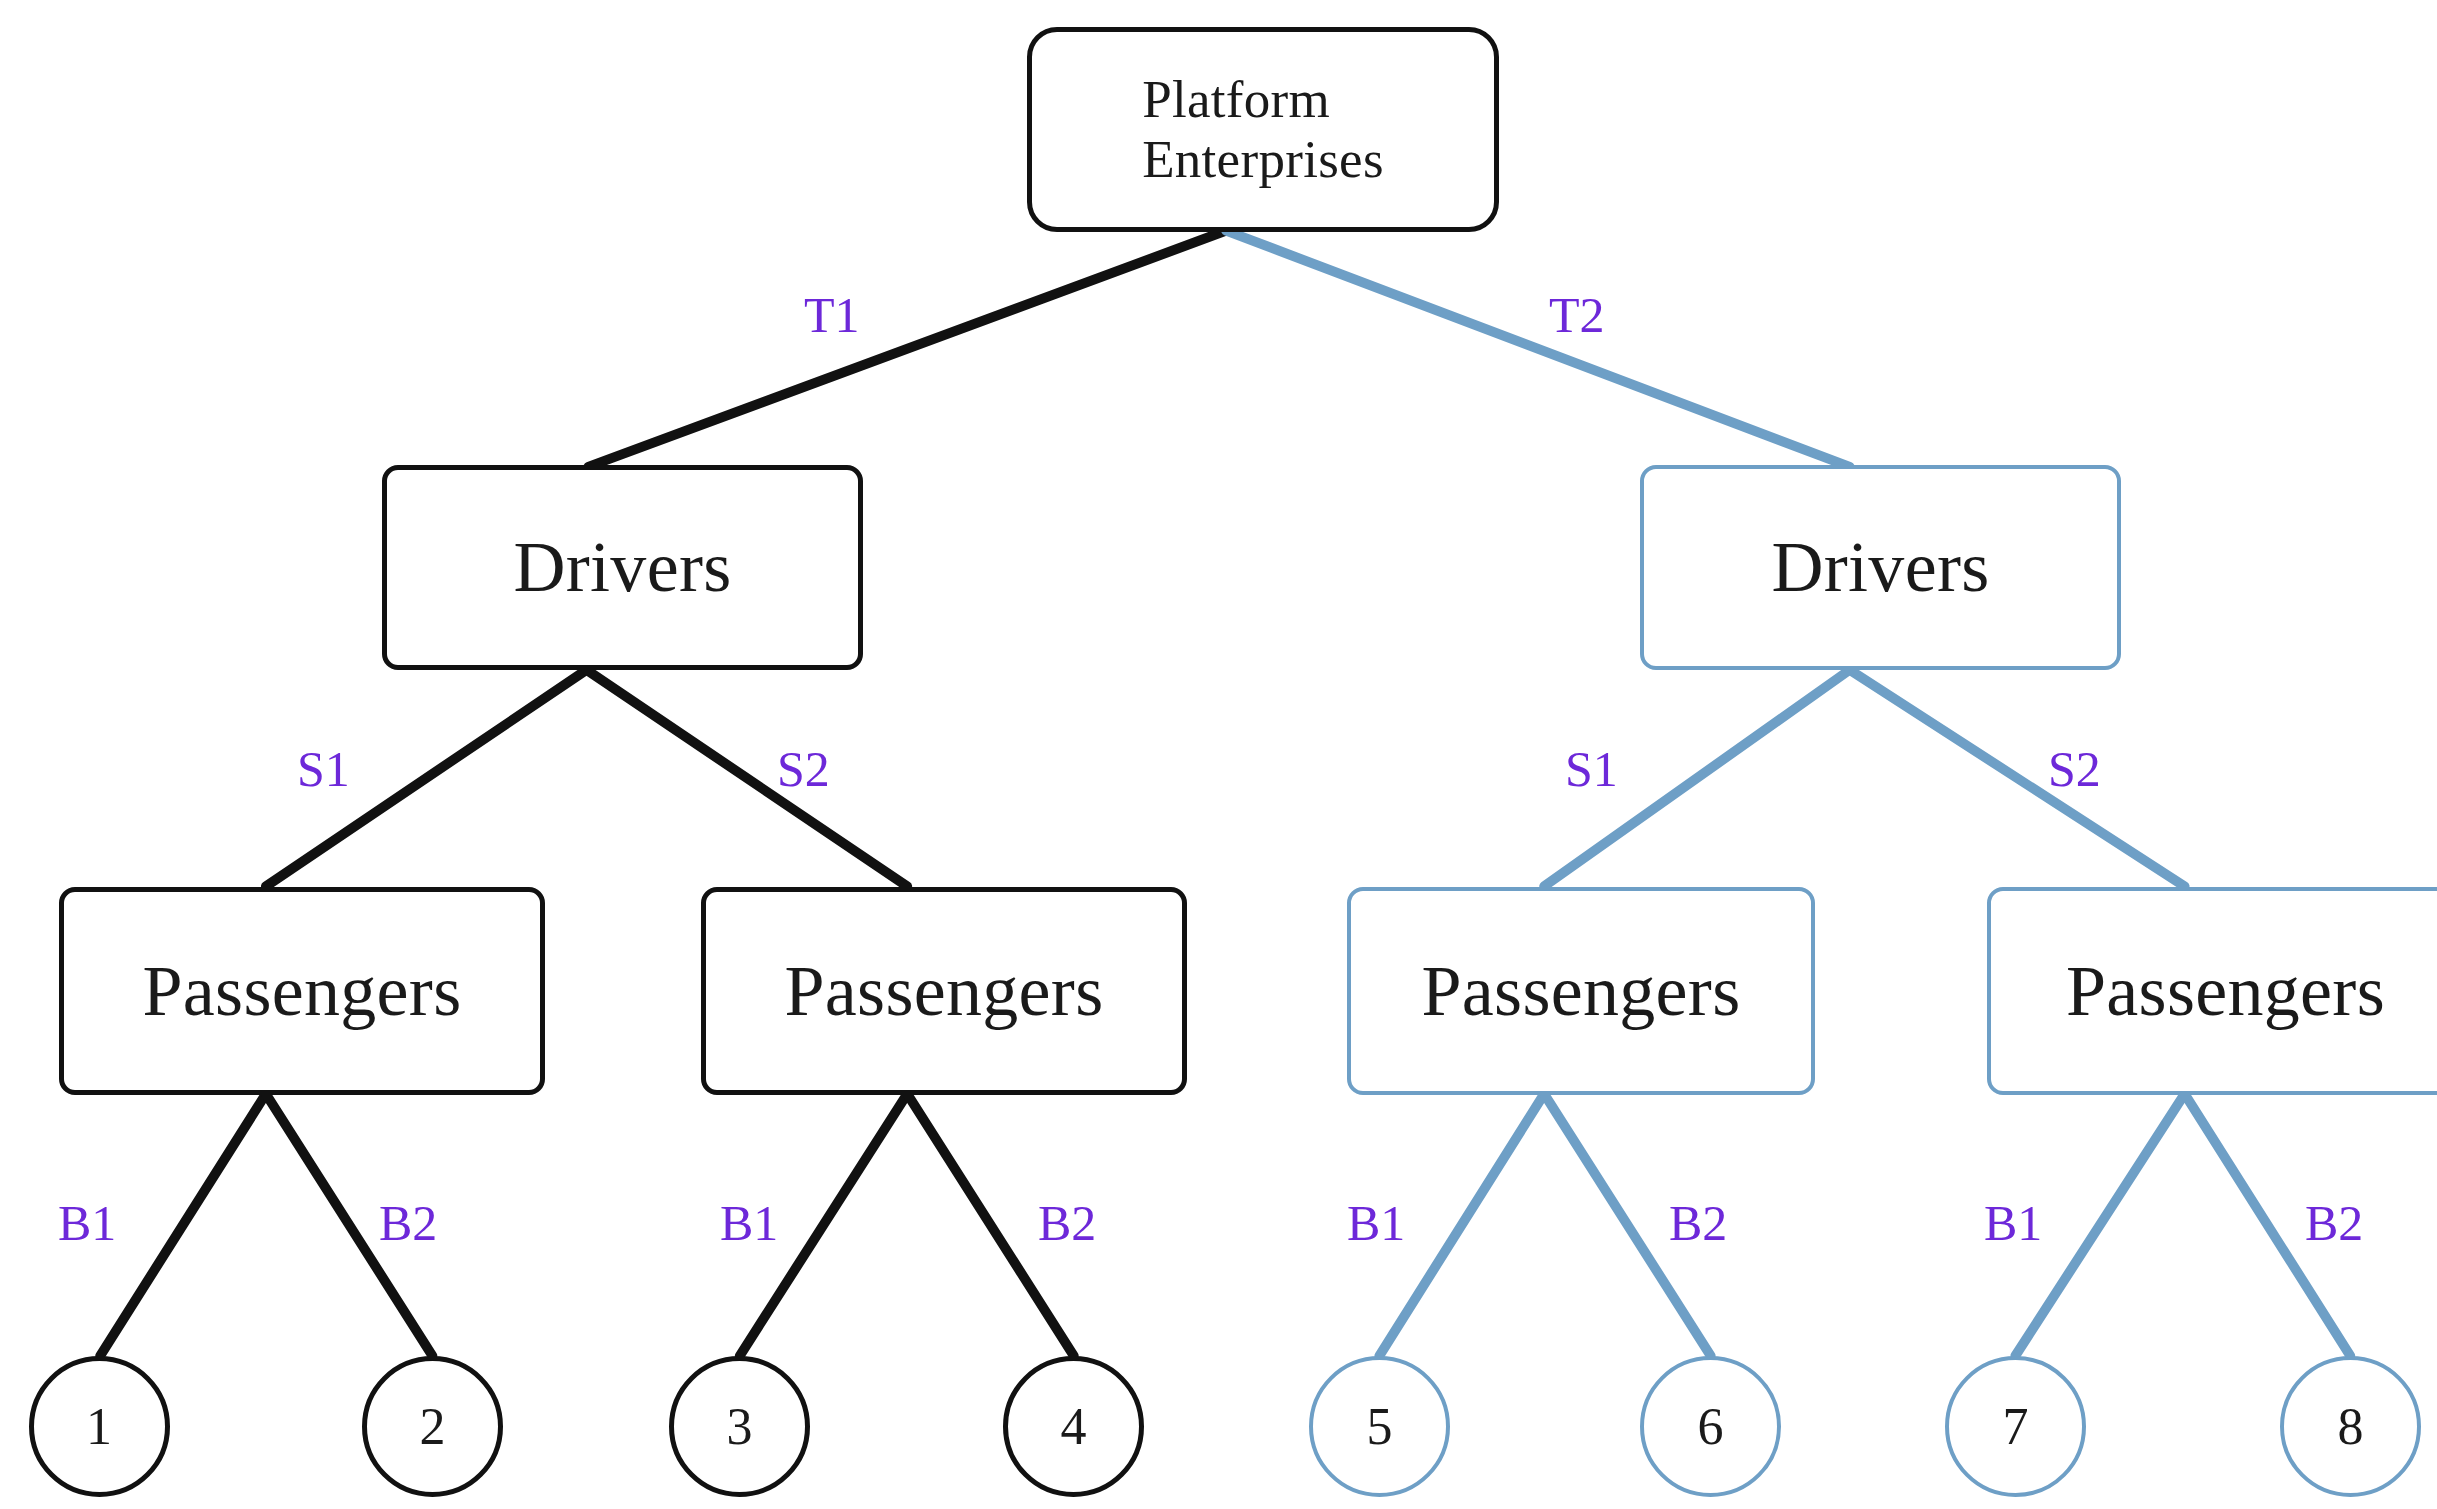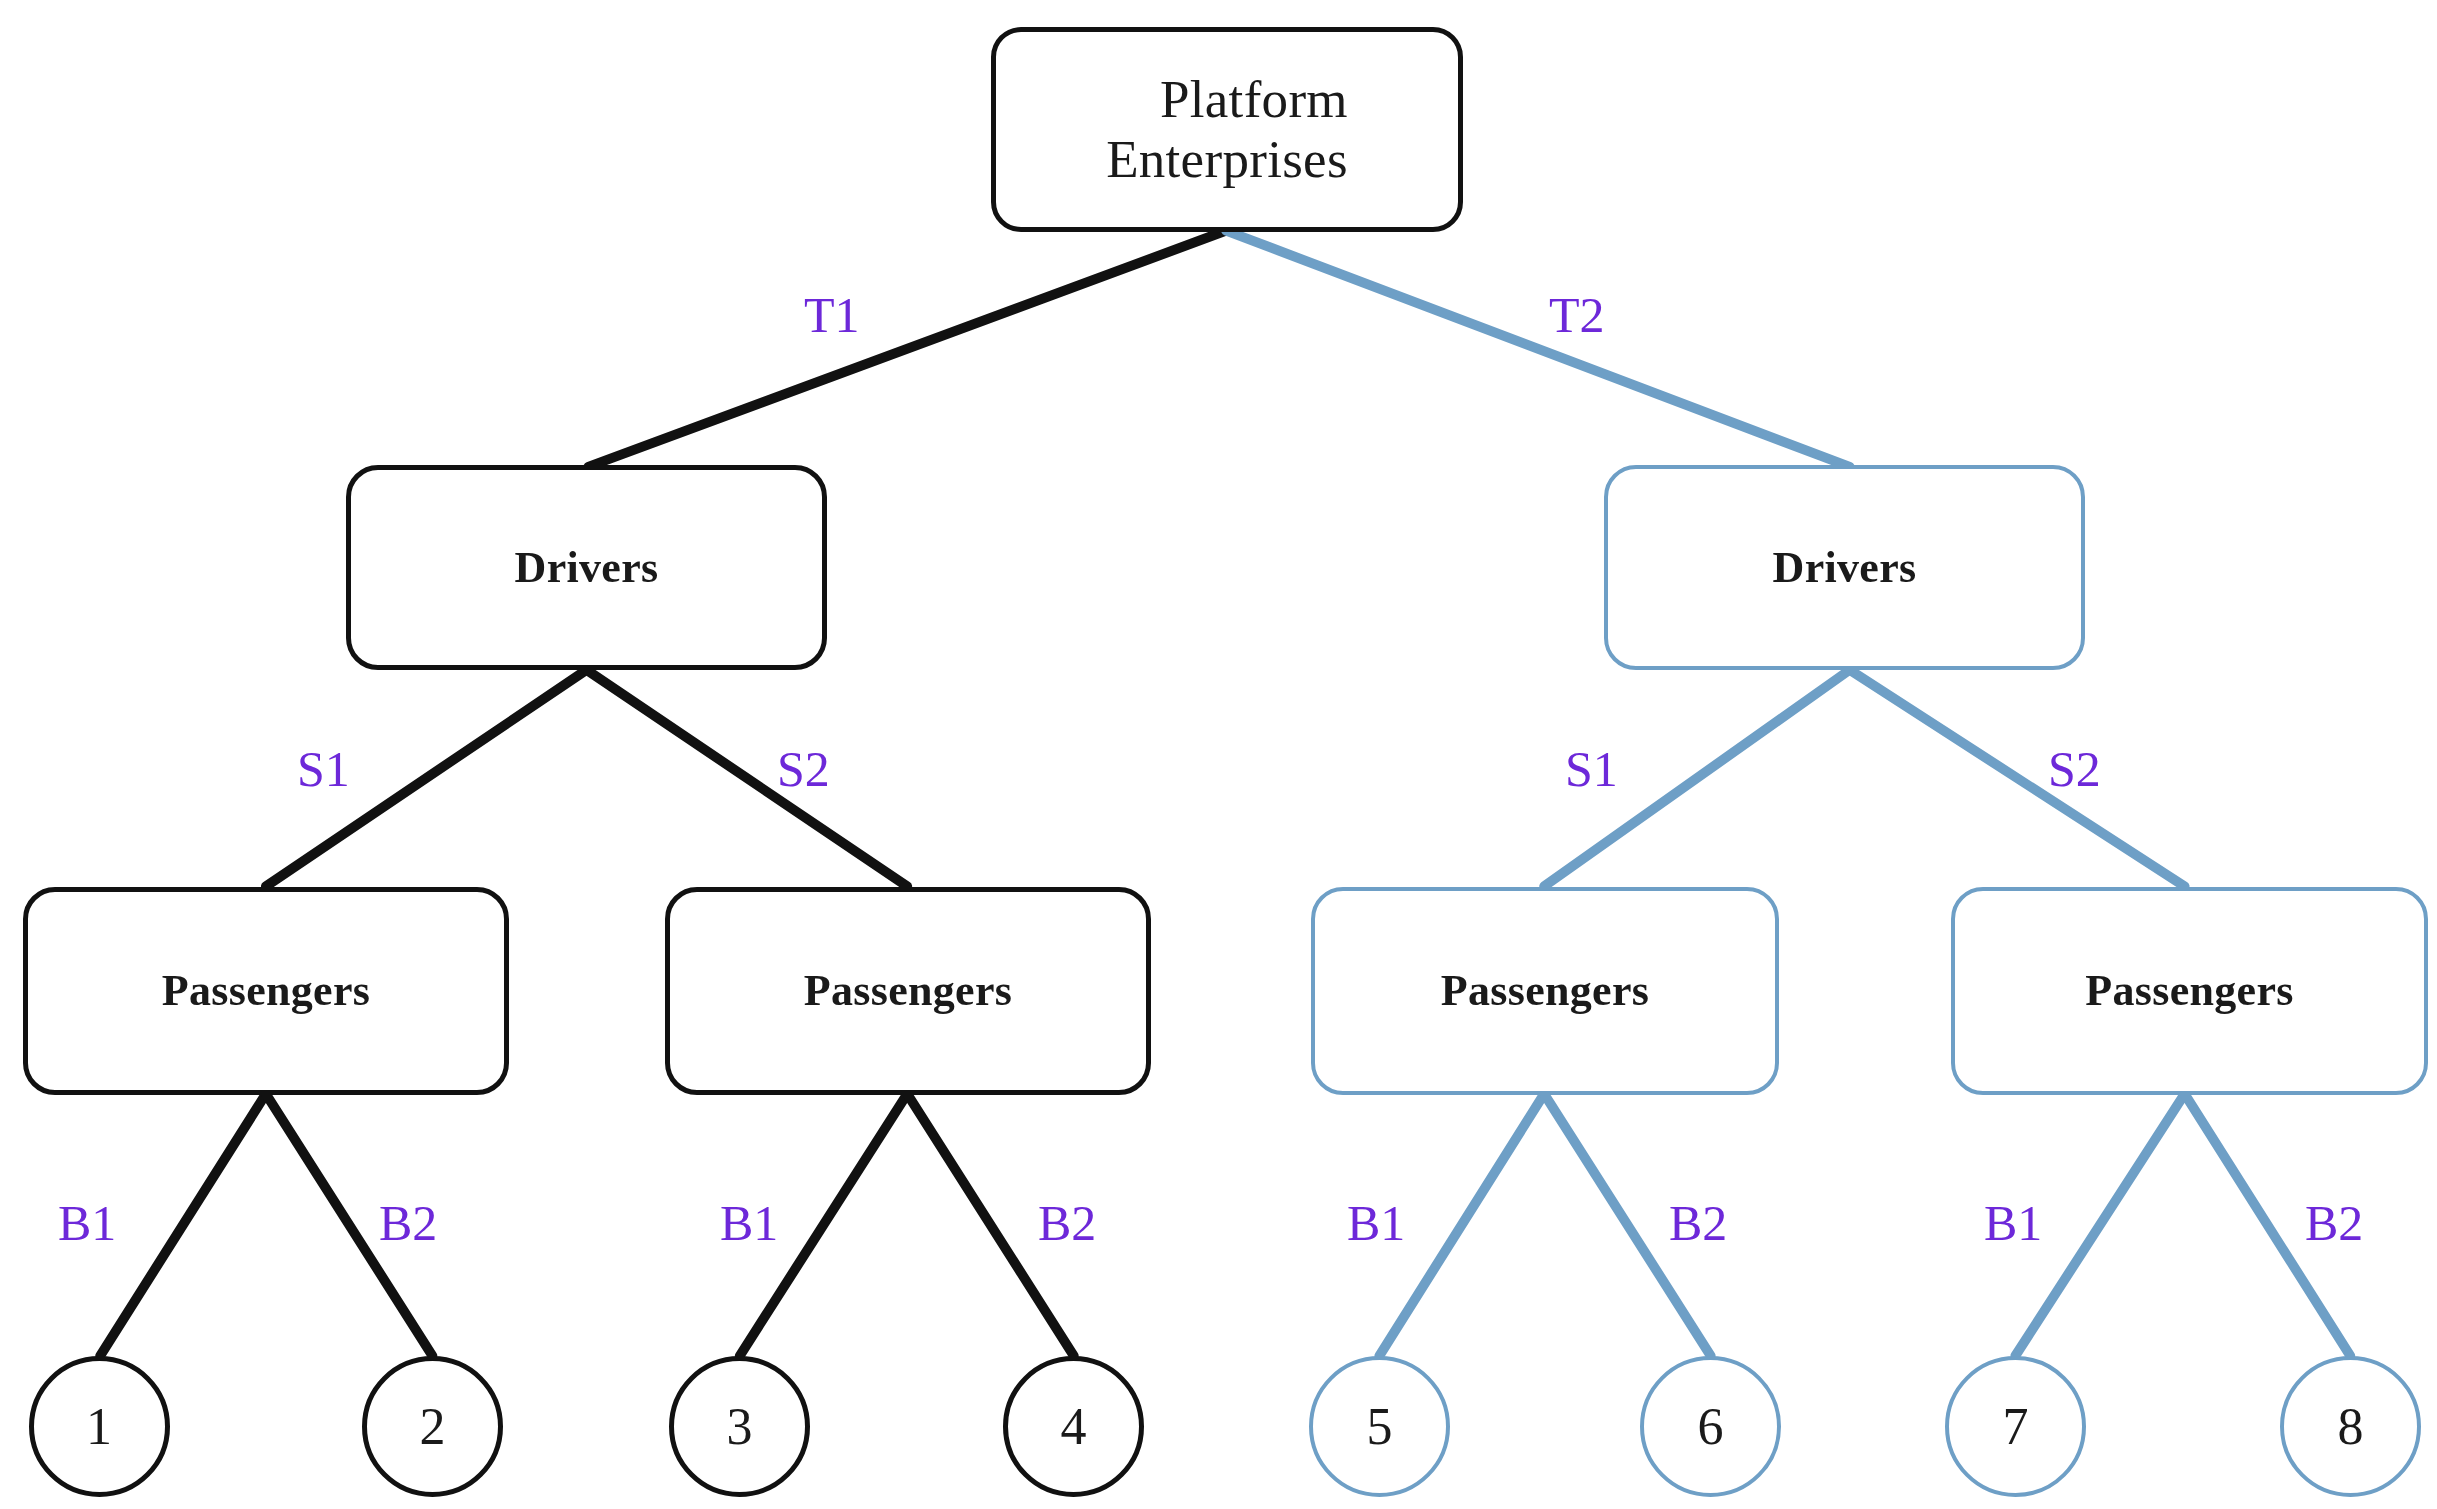--- a/index.html
+++ b/index.html
@@ -24,41 +24,41 @@
     height: 1509px;
   }
   .node-box {
     position: absolute;
     box-sizing: border-box;
     background: #ffffff;
     border-style: solid;
     display: flex;
     align-items: center;
     justify-content: center;
-    text-align: right;
+    text-align: left;
     color: #1a1a1a;
     line-height: 1.12;
     letter-spacing: 0.3px;
+    margin-left: 36px;
   }
   .node-box.black {
     border-color: #111111;
     border-width: 5.3px;
   }
   .node-box.blue {
     border-color: #6e9fc6;
     border-width: 4.5px;
   }
   .node-root {
     border-radius: 30px;
     font-size: 53px;
   }
   .node-mid {
-    border-radius: 32px;
-    font-size: 44px;
-    font-weight: bold;
+    border-radius: 16px;
+    font-size: 72px;
   }
   .node-leaf-circle {
     position: absolute;
     box-sizing: border-box;
     background: #ffffff;
     border-radius: 50%;
     display: flex;
     align-items: center;
     justify-content: center;
     font-size: 52px;

